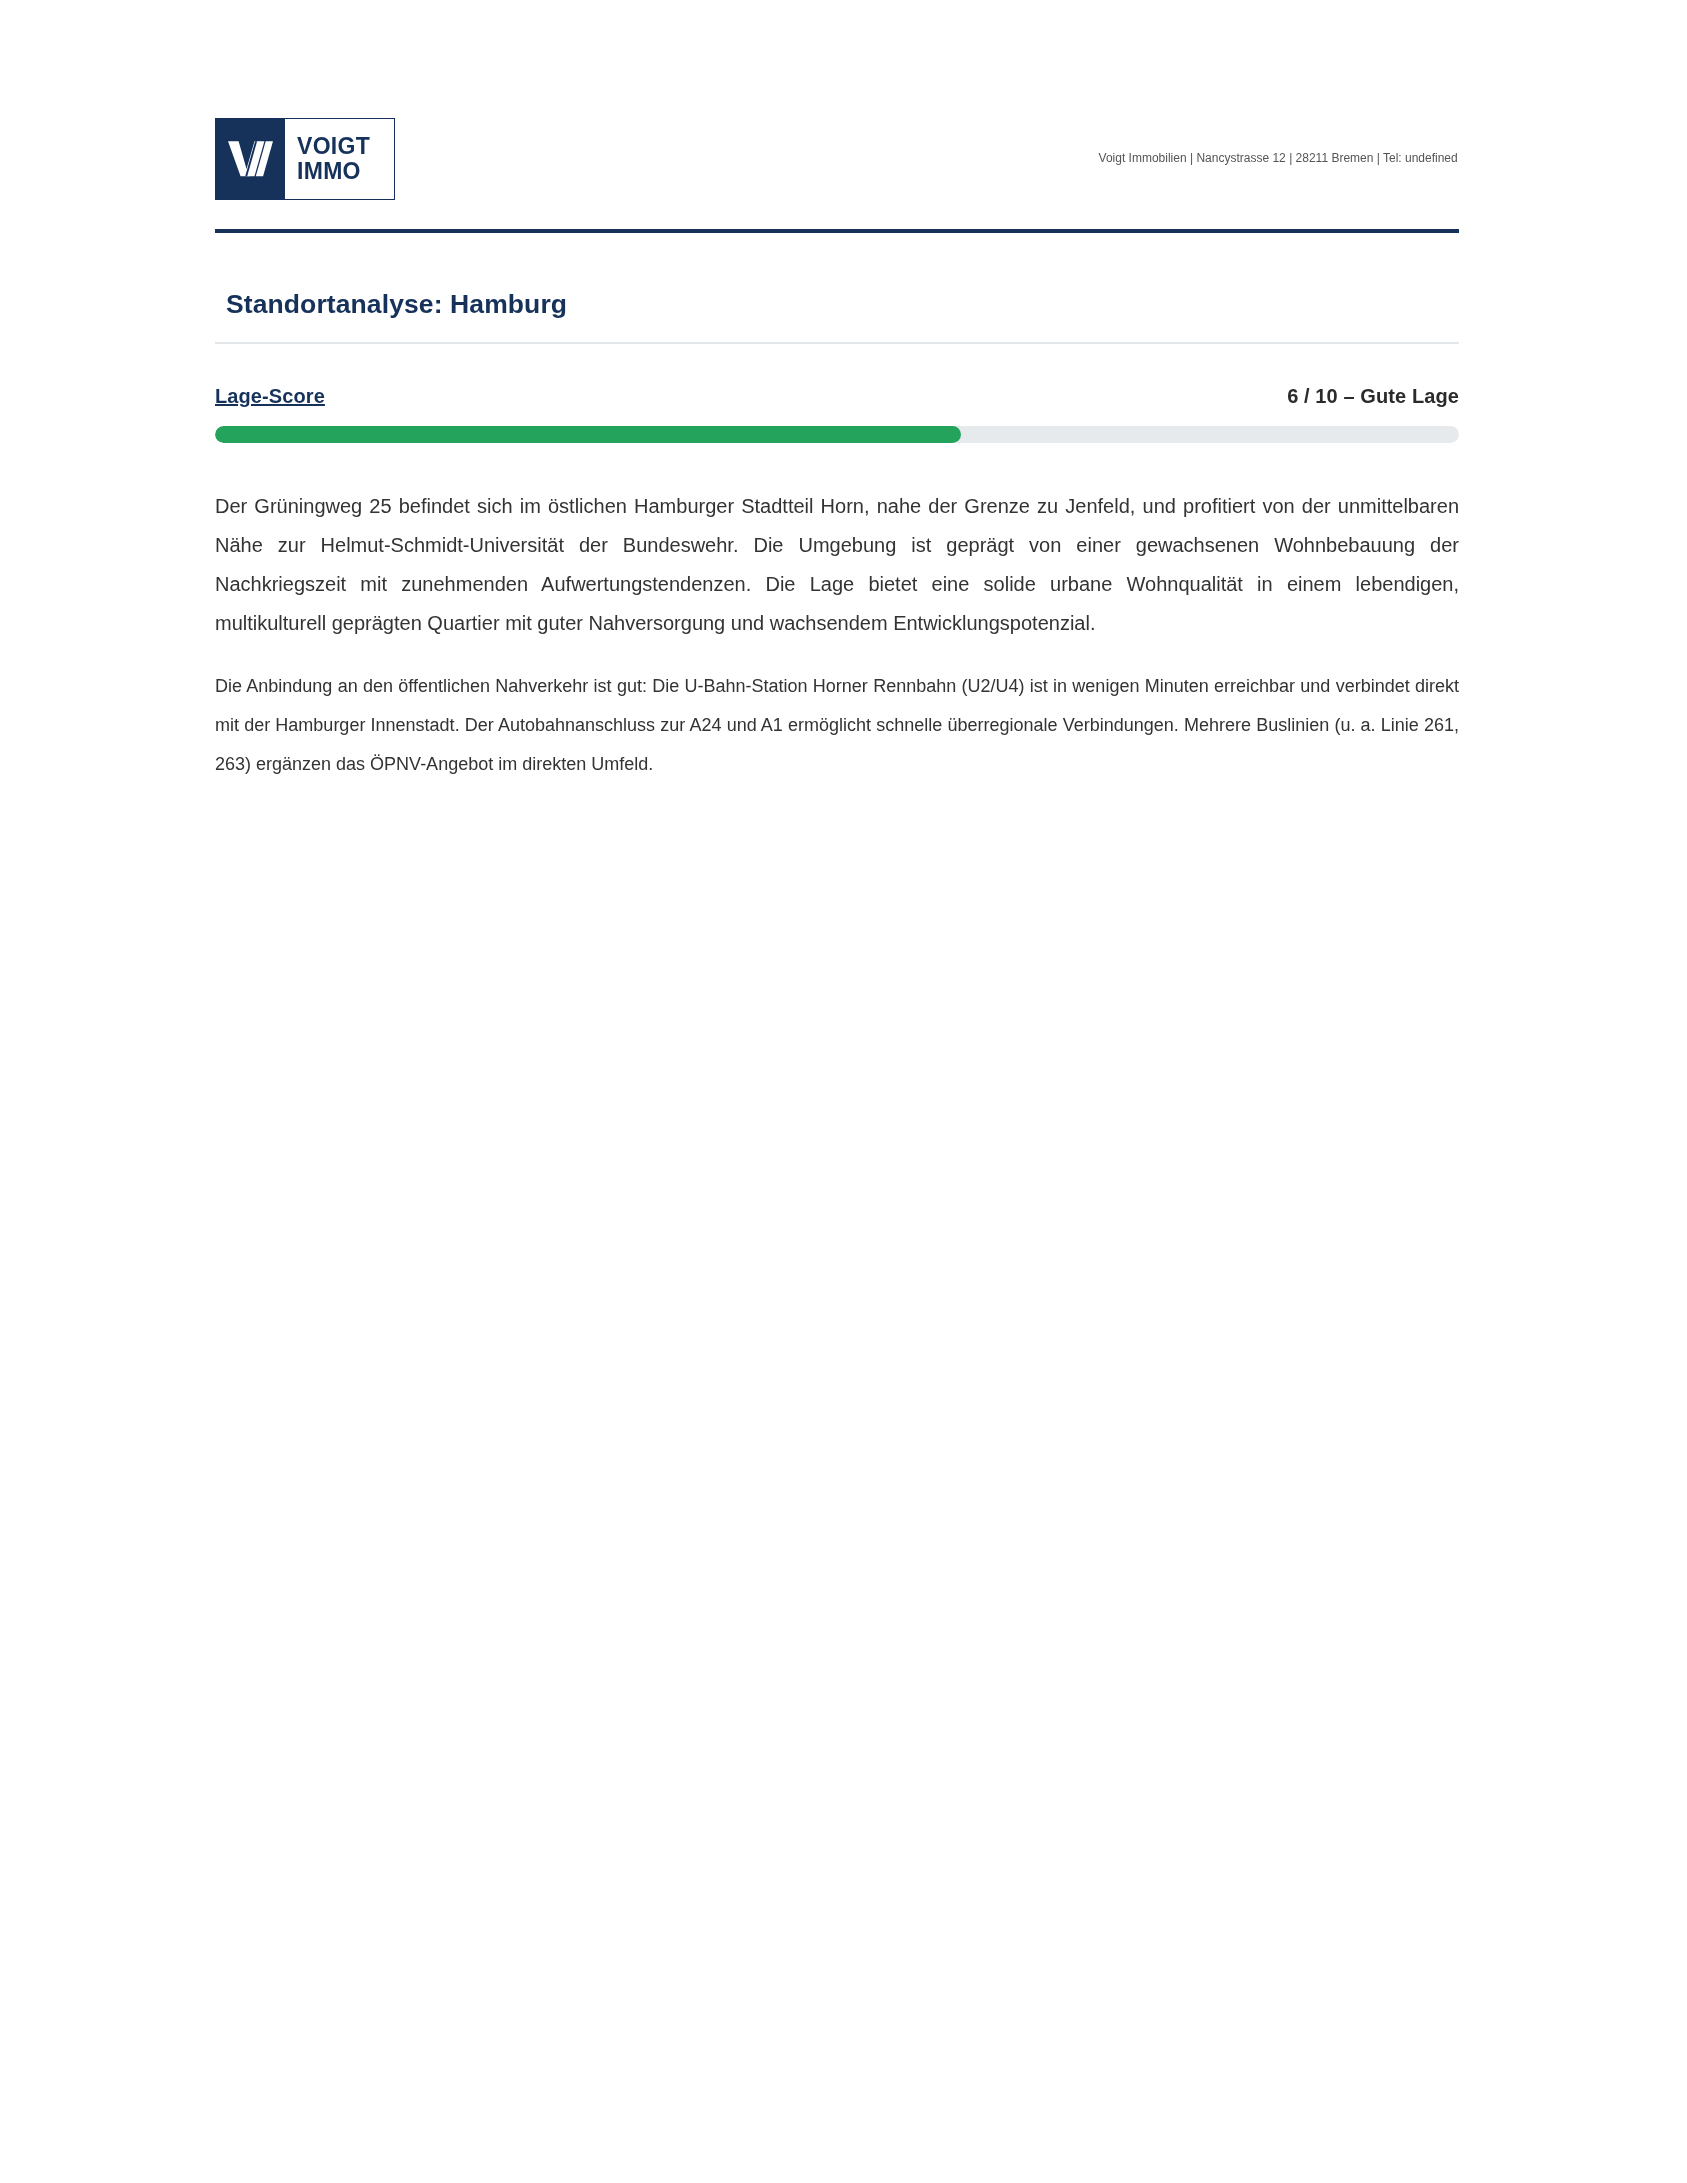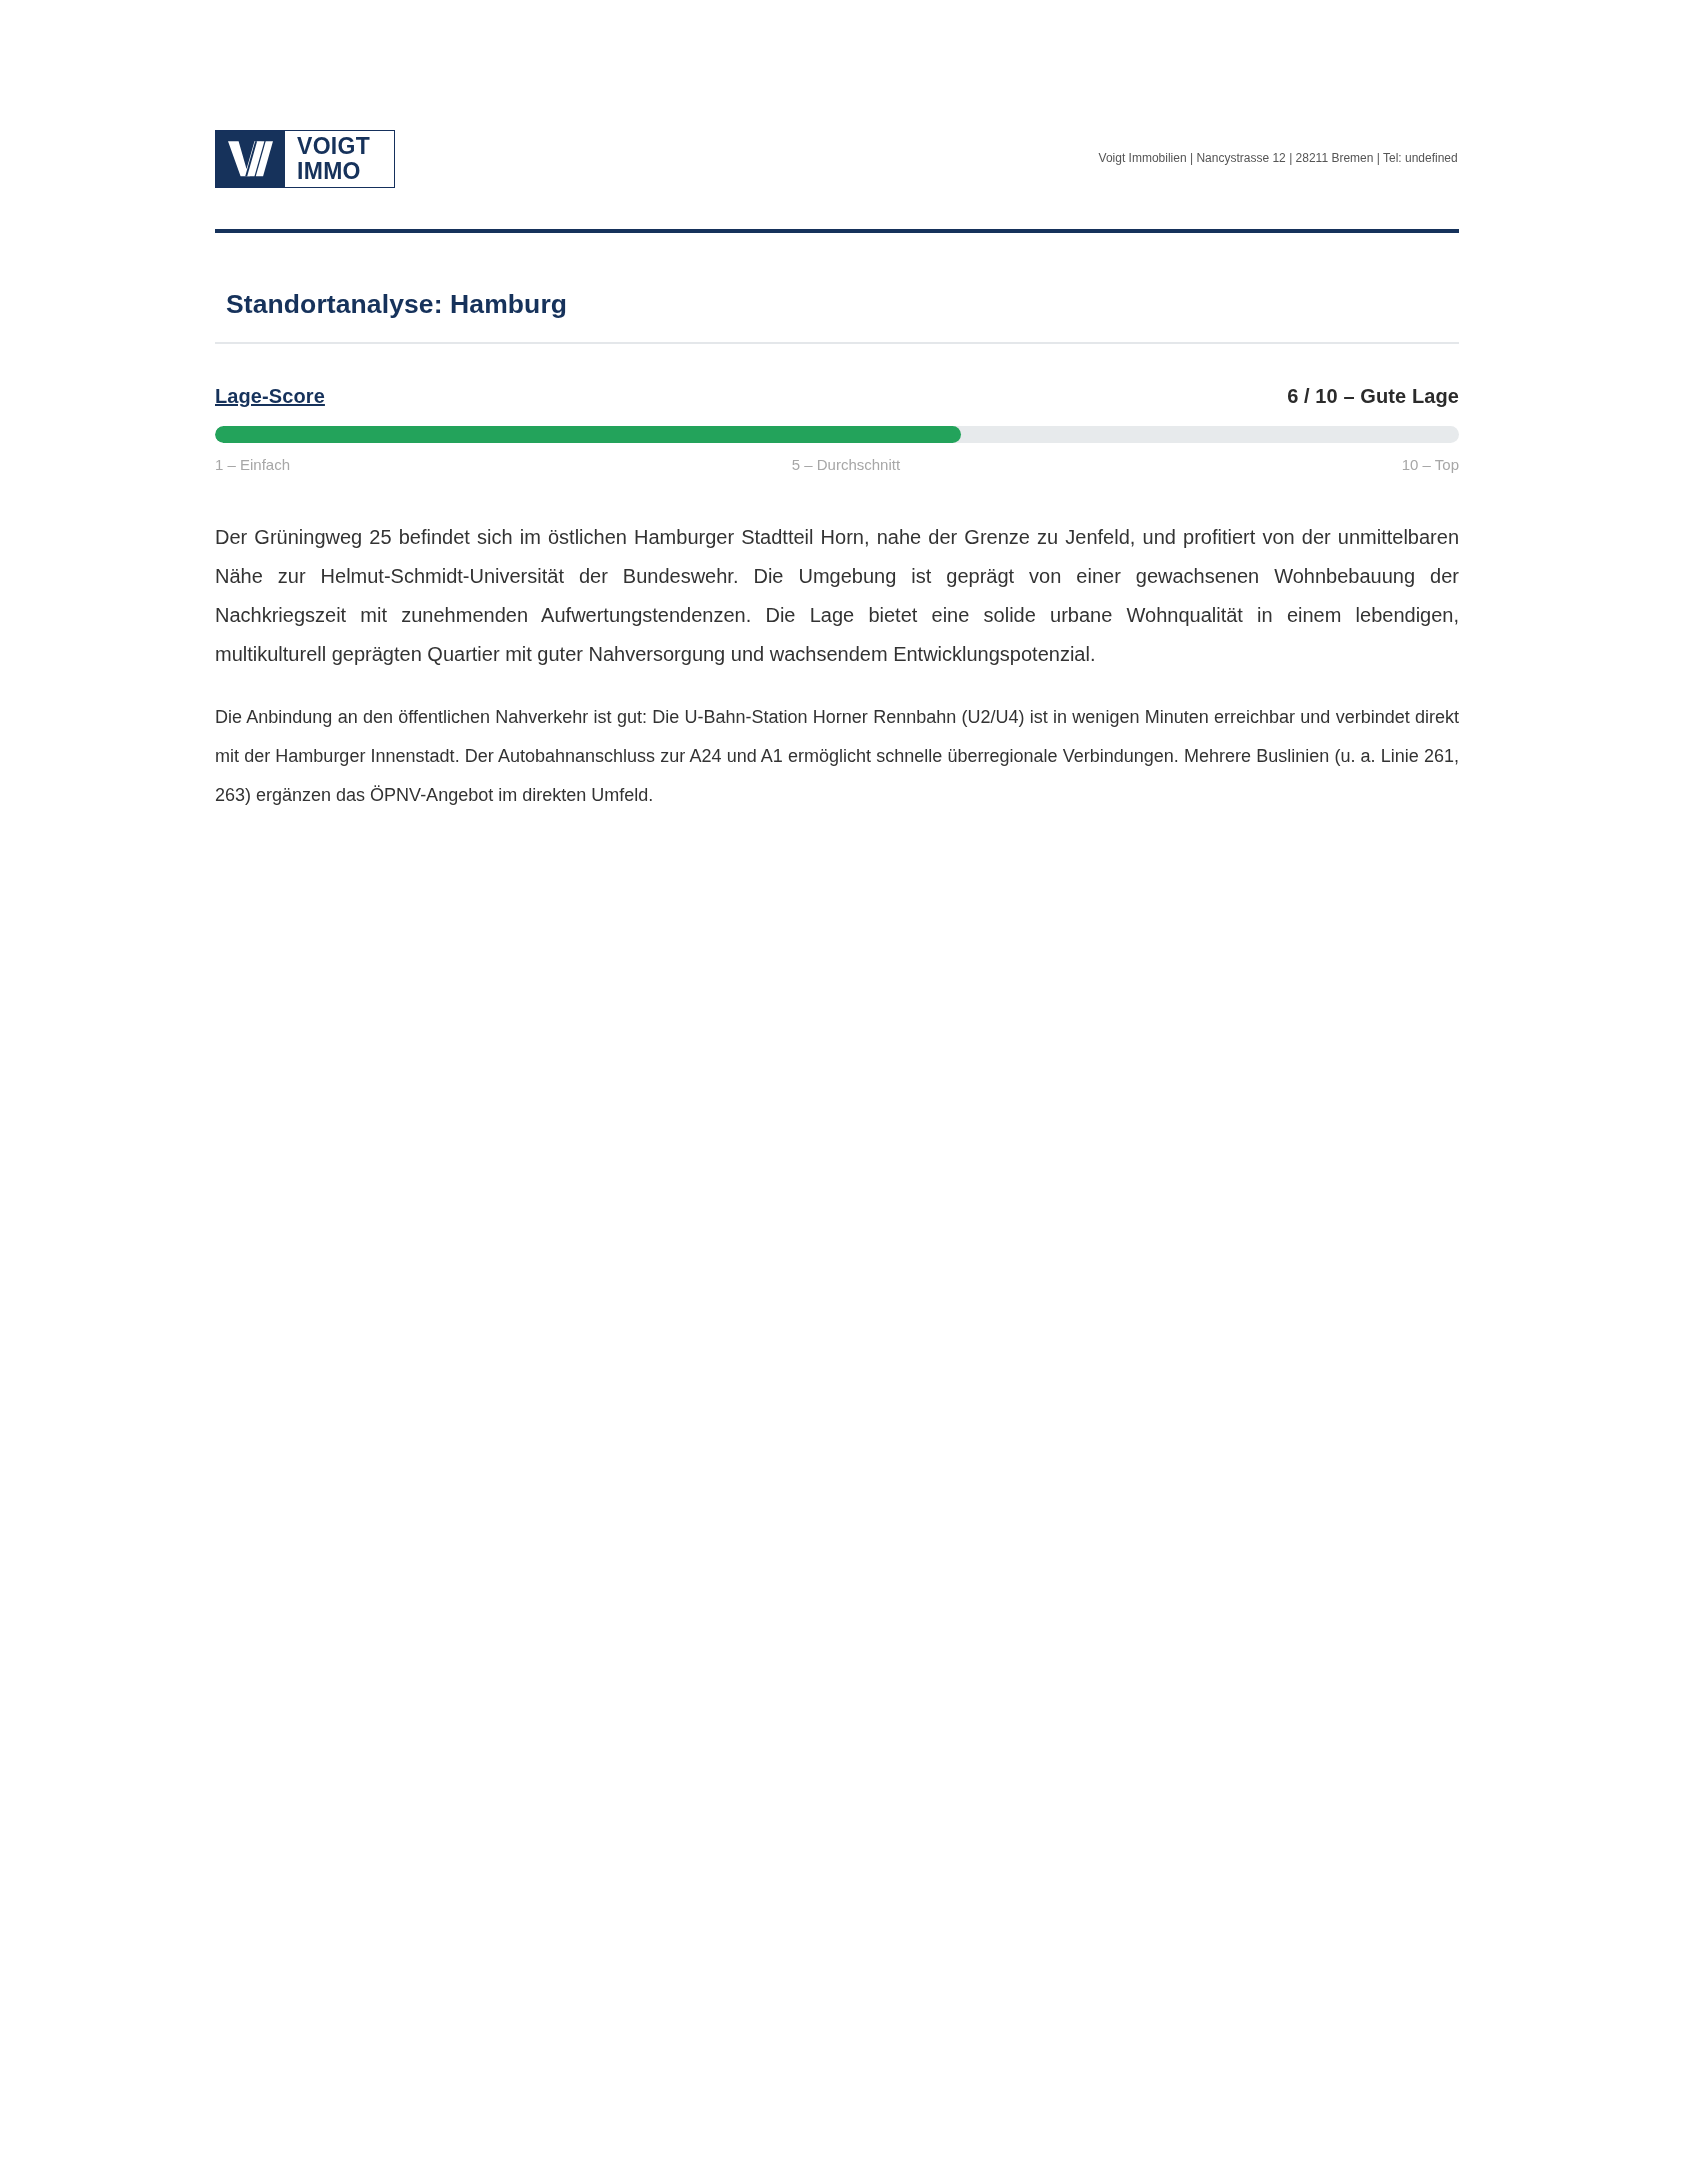--- a/index.html
+++ b/index.html
@@ -38,21 +38,21 @@
     justify-content: space-between;
     padding-top: 122px;
     height: 73px;
     box-sizing: content-box;
   }
 
   .logo {
     display: flex;
     align-items: stretch;
     width: 180px;
-    height: 58px;
+    height: 82px;
     border: 1.3px solid #15305c;
     box-sizing: border-box;
     background: #ffffff;
     flex: 0 0 auto;
     justify-content: center;
   }
   .logo-mark {
     width: 69px;
     background: #16325b;
     display: flex;
@@ -218,25 +218,20 @@
 
     <div class="score-row">
       <div class="score-label">Lage-Score</div>
       <div class="score-value">6 / 10 – Gute Lage</div>
     </div>
 
     <div class="score-bar" style="background: rgb(231, 234, 236);">
       <div class="score-bar-fill" style="width: 60%; background: rgb(35, 163, 91);"></div>
     </div>
 
-    <div class="scale-row">
-      <div class="scale-left">1 – Einfach</div>
-      <div class="scale-mid">5 – Durchschnitt</div>
-      <div class="scale-right">10 – Top</div>
-    </div>
 
     <p class="body-para first">Der Grüningweg 25 befindet sich im östlichen Hamburger Stadtteil Horn, nahe der Grenze zu Jenfeld, und profitiert von der unmittelbaren Nähe zur Helmut-Schmidt-Universität der Bundeswehr. Die Umgebung ist geprägt von einer gewachsenen Wohnbebauung der Nachkriegszeit mit zunehmenden Aufwertungstendenzen. Die Lage bietet eine solide urbane Wohnqualität in einem lebendigen, multikulturell geprägten Quartier mit guter Nahversorgung und wachsendem Entwicklungspotenzial.</p>
 
     <p class="sub-para">Die Anbindung an den öffentlichen Nahverkehr ist gut: Die U-Bahn-Station Horner Rennbahn (U2/U4) ist in wenigen Minuten erreichbar und verbindet direkt mit der Hamburger Innenstadt. Der Autobahnanschluss zur A24 und A1 ermöglicht schnelle überregionale Verbindungen. Mehrere Buslinien (u. a. Linie 261, 263) ergänzen das ÖPNV-Angebot im direkten Umfeld.</p>
 
   </div>
 </div>
 
 
 </body></html>

